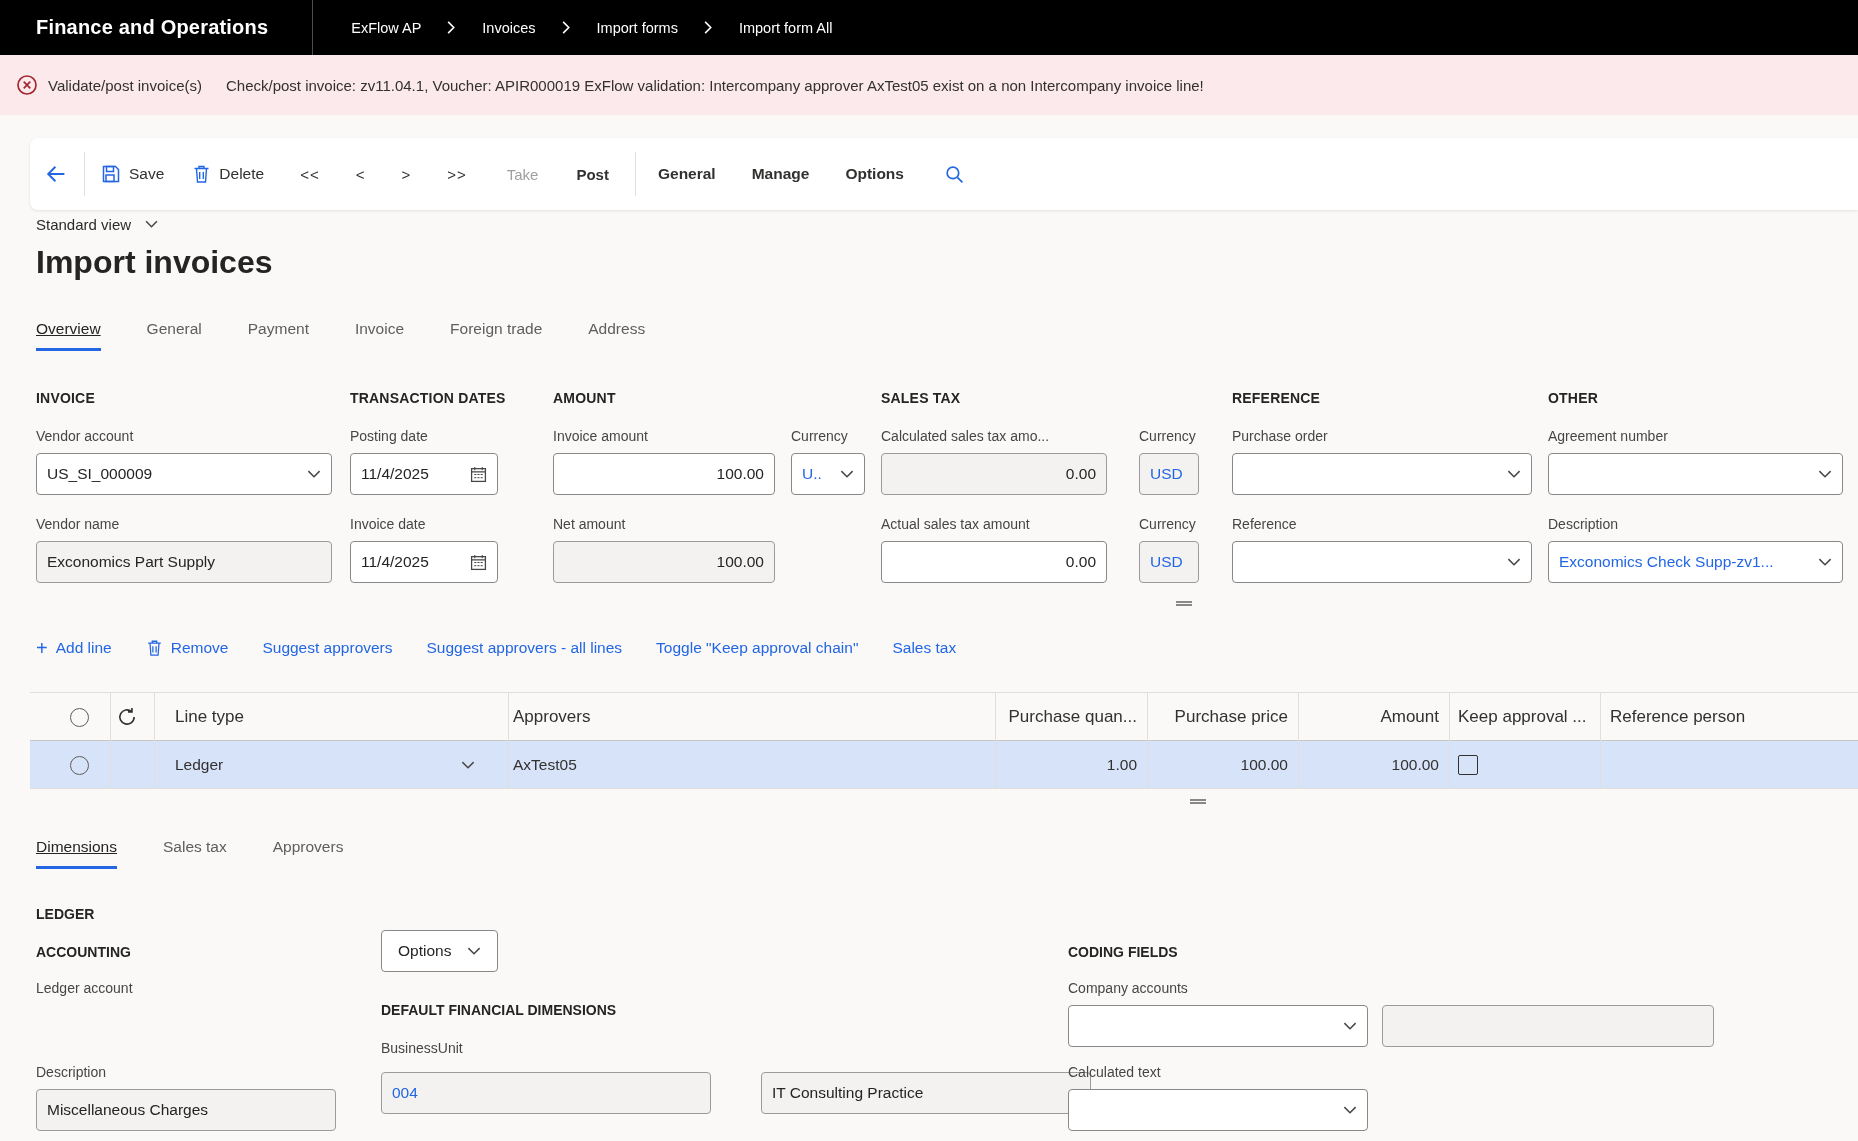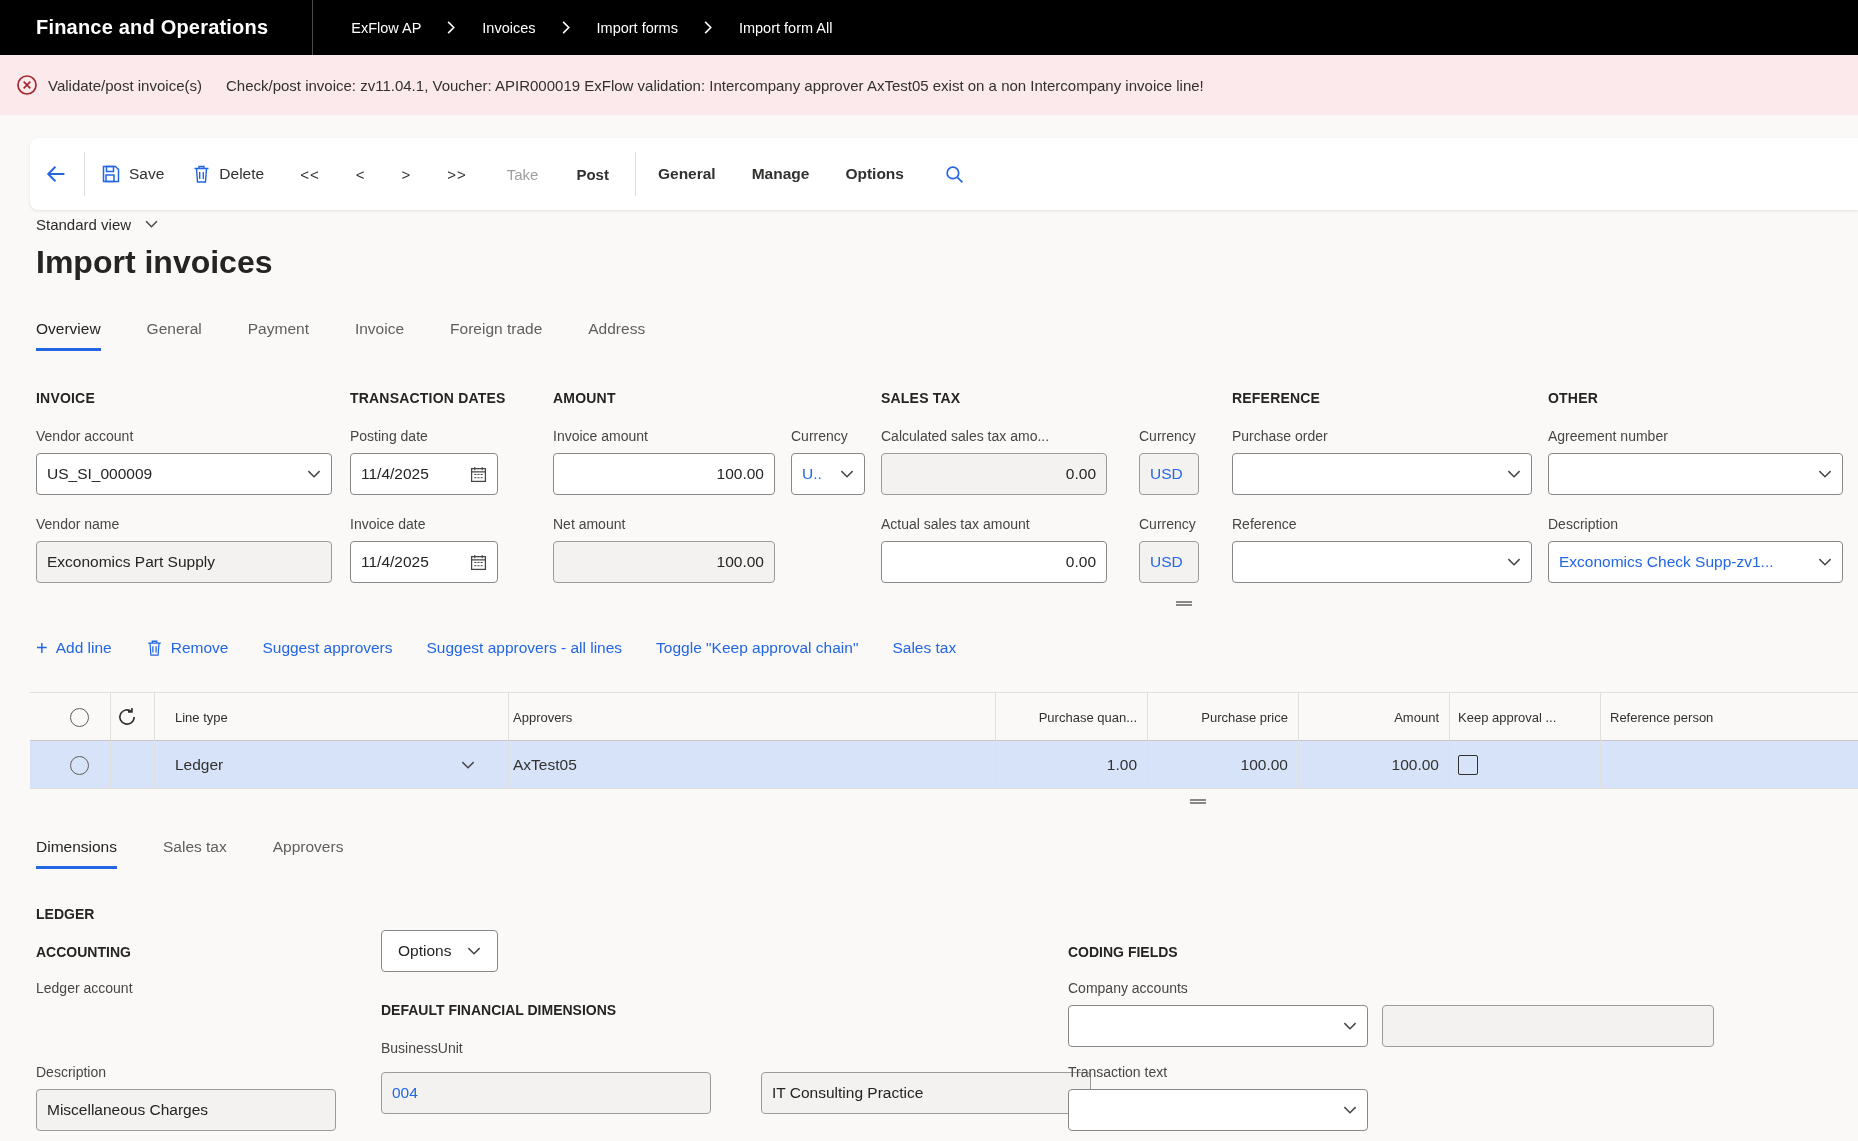--- a/index.html
+++ b/index.html
@@ -31,21 +31,21 @@
   .tb-disabled { color:#a19f9d; cursor:default; }
   .tb-menu { font-weight:700; cursor:pointer; }
 
   
   .view-selector { position:absolute; left:36px; top:216px; font-size:15px; color:#2b2b2b; display:flex; align-items:center; gap:8px; cursor:pointer; }
   .page-title { position:absolute; left:36px; top:244px; font-size:32px; font-weight:600; color:#252423; }
 
   
   .tabs { position:absolute; left:36px; top:320px; display:flex; gap:46px; font-size:15.5px; }
   .tab { color:#605e5c; padding-bottom:10px; cursor:pointer; }
-  .tab.active { color:#252423; border-bottom:3px solid #2266e3; }
+  .tab.active { color:#252423; border-bottom:3px solid #2266e3;text-decoration:underline; }
 
   
   .sec-hdr { position:absolute; font-size:14px; font-weight:700; color:#252423; letter-spacing:.2px; }
   .fld { position:absolute; }
   .lbl { font-size:14px; color:#484644; height:20px; white-space:nowrap; }
   .box { margin-top:5px; height:42px; border:1px solid #8a8886; border-radius:4px; background:#fff;
          display:flex; align-items:center; padding:0 10px; font-size:15.5px; color:#252423;gap:12px; }
   .box .val { flex:1; white-space:nowrap; overflow:hidden; }
   .box .val.num { text-align:right; }
   .box.ro { background:#f3f2f1; border-color:#9d9b99; }
@@ -57,21 +57,21 @@
   .grip { position:absolute; width:16px; height:7px; cursor:row-resize; }
   .grip::before, .grip::after { content:""; display:block; height:2px; background:#8a8886; margin-top:1px; }
 
   
   .line-actions { position:absolute; left:36px; top:638px; display:flex; align-items:center; gap:34px; font-size:15.5px; color:#2266e3; }
   .la { display:flex; align-items:center; gap:8px; cursor:pointer; white-space:nowrap; }
   .plus-glyph { font-size:20px; line-height:1; }
 
   
   .grid { position:absolute; left:30px; top:692px; width:1828px; height:96px; border-top:1px solid #e1dfdd; }
-  .g-head { position:absolute; left:0; top:0; width:1828px; height:48px; border-bottom:1px solid #c8c6c4; font-size:13px; color:#323130; }
+  .g-head { position:absolute; left:0; top:0; width:1828px; height:48px; border-bottom:1px solid #c8c6c4; font-size:17px; color:#323130; }
   .g-row { position:absolute; left:0; top:48px; width:1828px; height:48px; background:#d7e3f8; border-bottom:1px solid #e1dfdd; font-size:15.5px; }
   .g-rowbar { position:absolute; left:0; top:48px; width:7px; height:48px; background:#2266e3; }
   .gc { position:absolute; top:0; height:48px; display:flex; align-items:center; white-space:nowrap; }
   .gc.r { justify-content:flex-end; }
   .gcol { position:absolute; top:0; width:1px; height:96px; background:#e1dfdd; }
   .circle { width:19px; height:19px; border:1px solid #605e5c; border-radius:50%; background:transparent; }
   .gcheck { width:20px; height:20px; border:1.6px solid #323130; border-radius:2px; background:transparent; }
   .refresh-i { color:#323130; display:flex; }
 
   
@@ -456,21 +456,21 @@
   </div>
 
   <div class="box ro" style="position:absolute;left:381px;top:1072px;width:330px;margin:0">
     <span class="val blueval">004</span>
   </div>
   <div class="box ro" style="position:absolute;left:761px;top:1072px;width:330px;margin:0">
     <span class="val">IT Consulting Practice</span>
   </div>
 
   <div class="fld" style="left:1068px;top:1064px;width:300px">
-    <div class="lbl">Transaction text</div>
+    <div class="lbl">Calculated text</div>
     <div class="box">
       <span class="val"></span>
       <span class="chev">
           <svg width="14" height="9" viewBox="0 0 12 8">
             <path d="M1 1l5 5 5-5" fill="none" stroke="currentColor" stroke-width="1.3"></path>
           </svg>
         </span>
     </div>
   </div>
 

